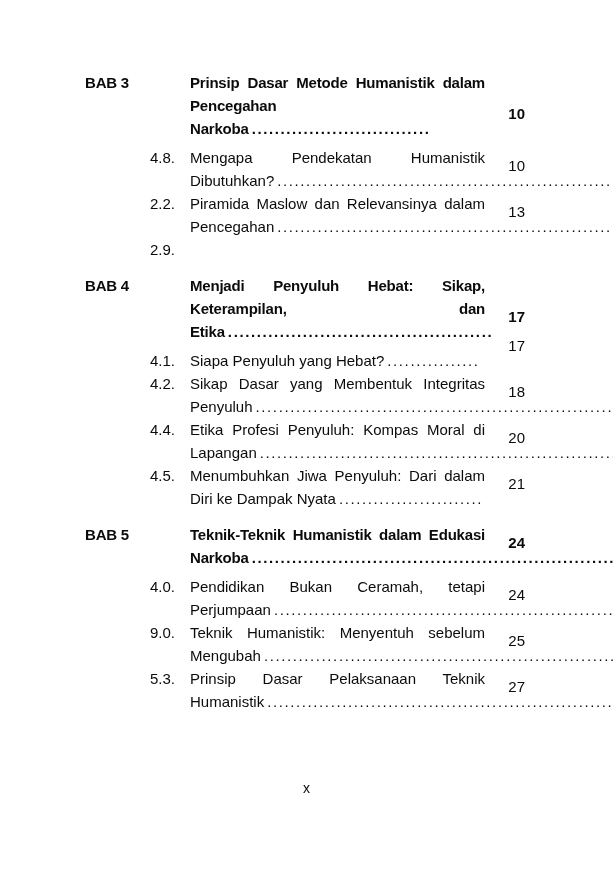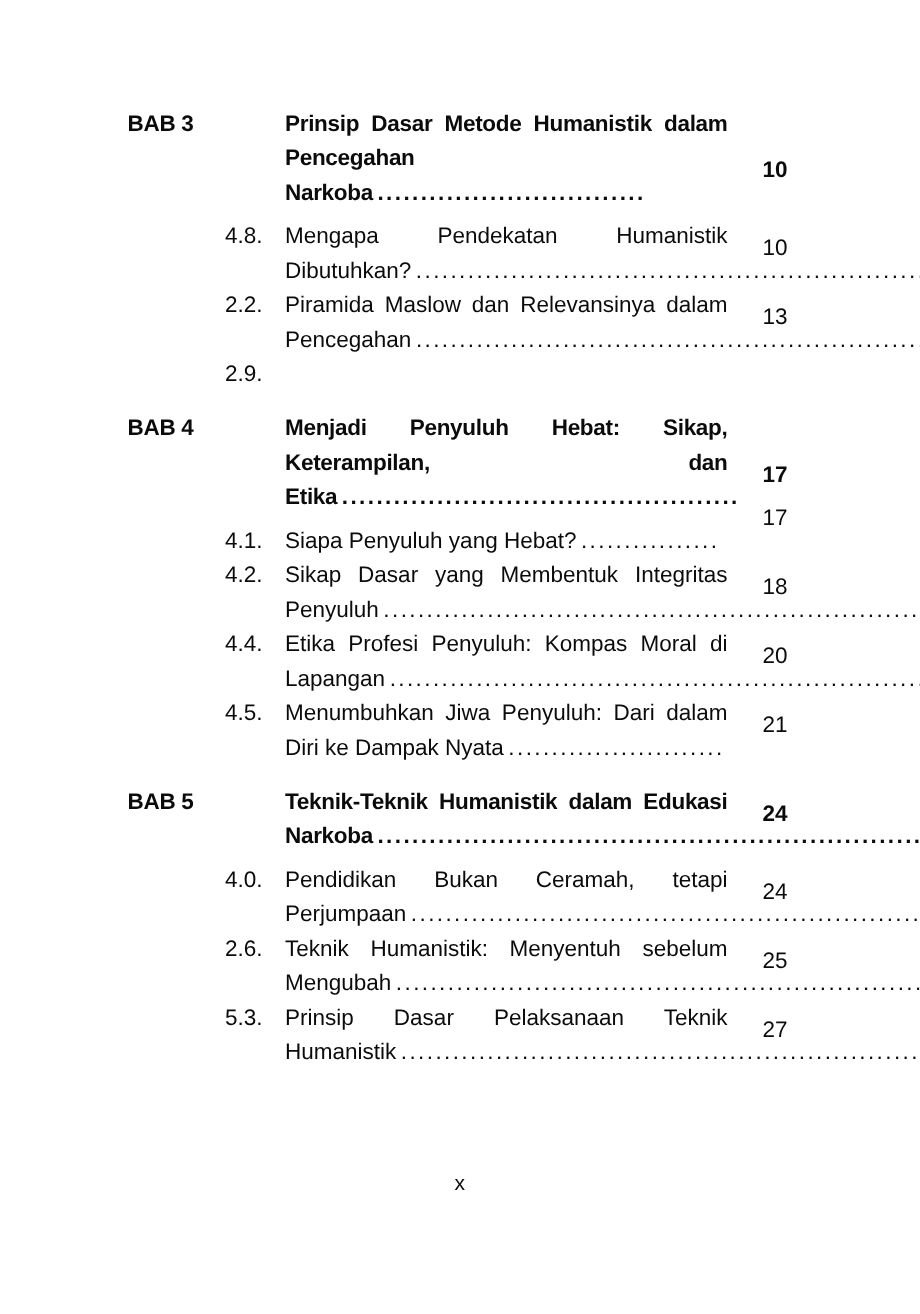--- a/index.html
+++ b/index.html
@@ -103,21 +103,21 @@
       </div>
       <div class="entry chapter">
         <span class="num">BAB 5</span>
         <div class="body"><span class="title">Teknik-Teknik Humanistik dalam Edukasi Narkoba</span><span class="leader">................................................................................................................................................................................................................................................................................................................................................................................................................................................................................................................................................................................................................................................................................................................................................................................................................................</span><span class="pagenum">24</span></div>
       </div>
       <div class="entry sub">
         <span class="num">4.0.</span>
         <div class="body"><span class="title">Pendidikan Bukan Ceramah, tetapi Perjumpaan</span><span class="leader">................................................................................................................................................................................................................................................................................................................................................................................................................................................................................................................................................................................................................................................................................................................................................................................................................................</span><span class="pagenum">24</span></div>
       </div>
       <div class="entry sub">
-        <span class="num">2.6.</span>
+        <span class="num">9.0.</span>
         <div class="body"><span class="title">Teknik Humanistik: Menyentuh sebelum Mengubah</span><span class="leader">................................................................................................................................................................................................................................................................................................................................................................................................................................................................................................................................................................................................................................................................................................................................................................................................................................</span><span class="pagenum">25</span></div>
       </div>
       <div class="entry sub">
         <span class="num">5.3.</span>
         <div class="body"><span class="title">Prinsip Dasar Pelaksanaan Teknik Humanistik</span><span class="leader">................................................................................................................................................................................................................................................................................................................................................................................................................................................................................................................................................................................................................................................................................................................................................................................................................................</span><span class="pagenum">27</span></div>
       </div>
     </div>
   <div class="footer">x</div>
 </div>
 

